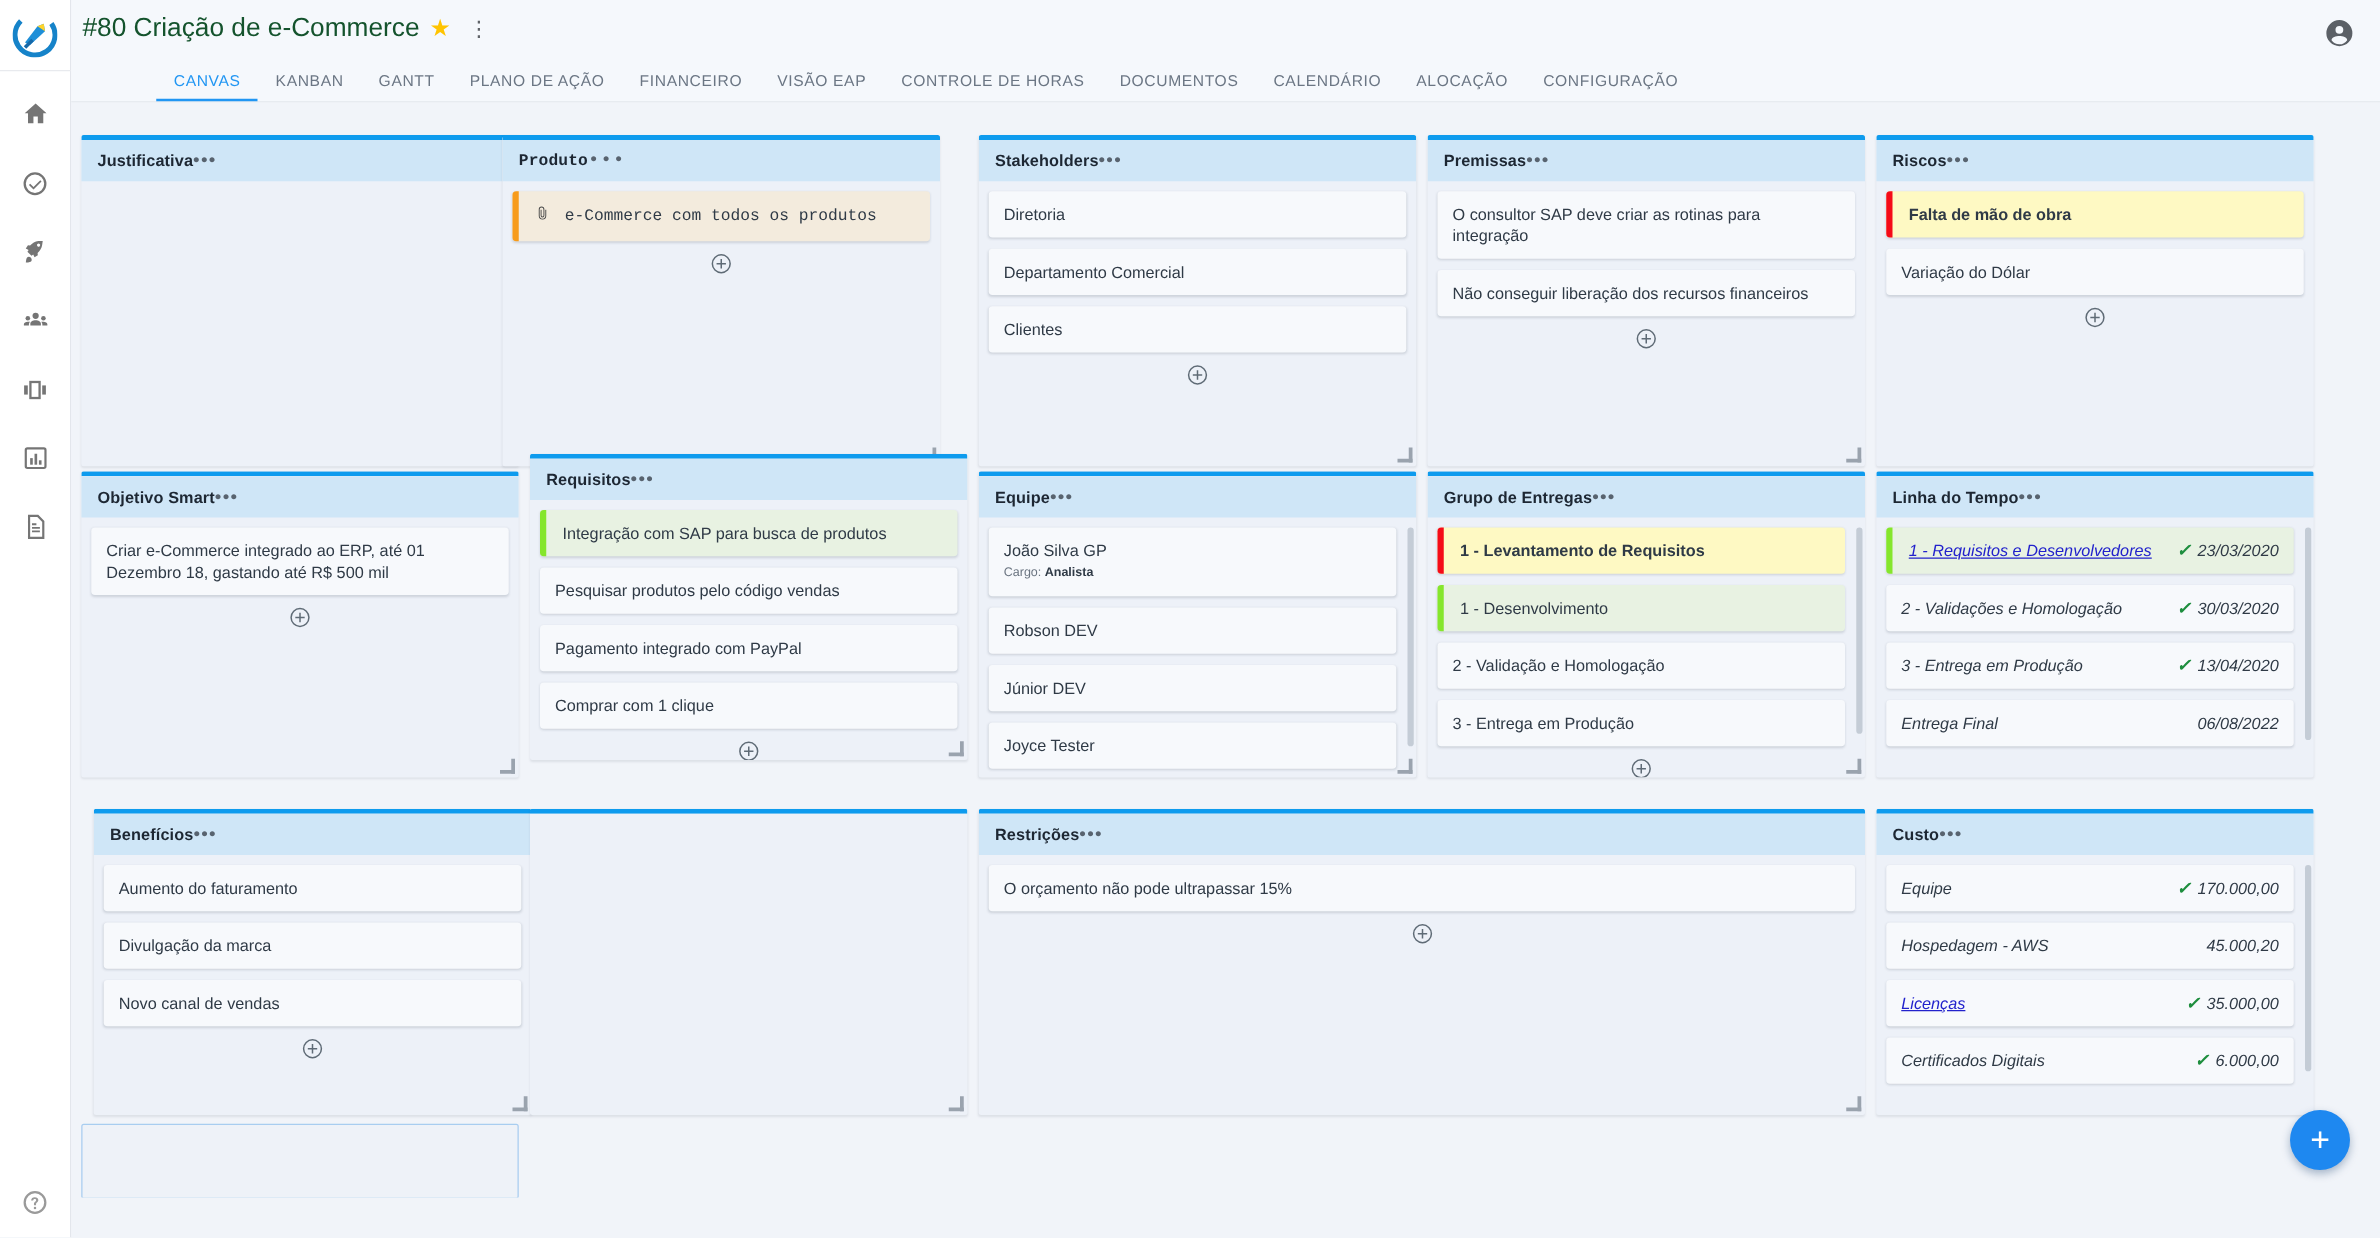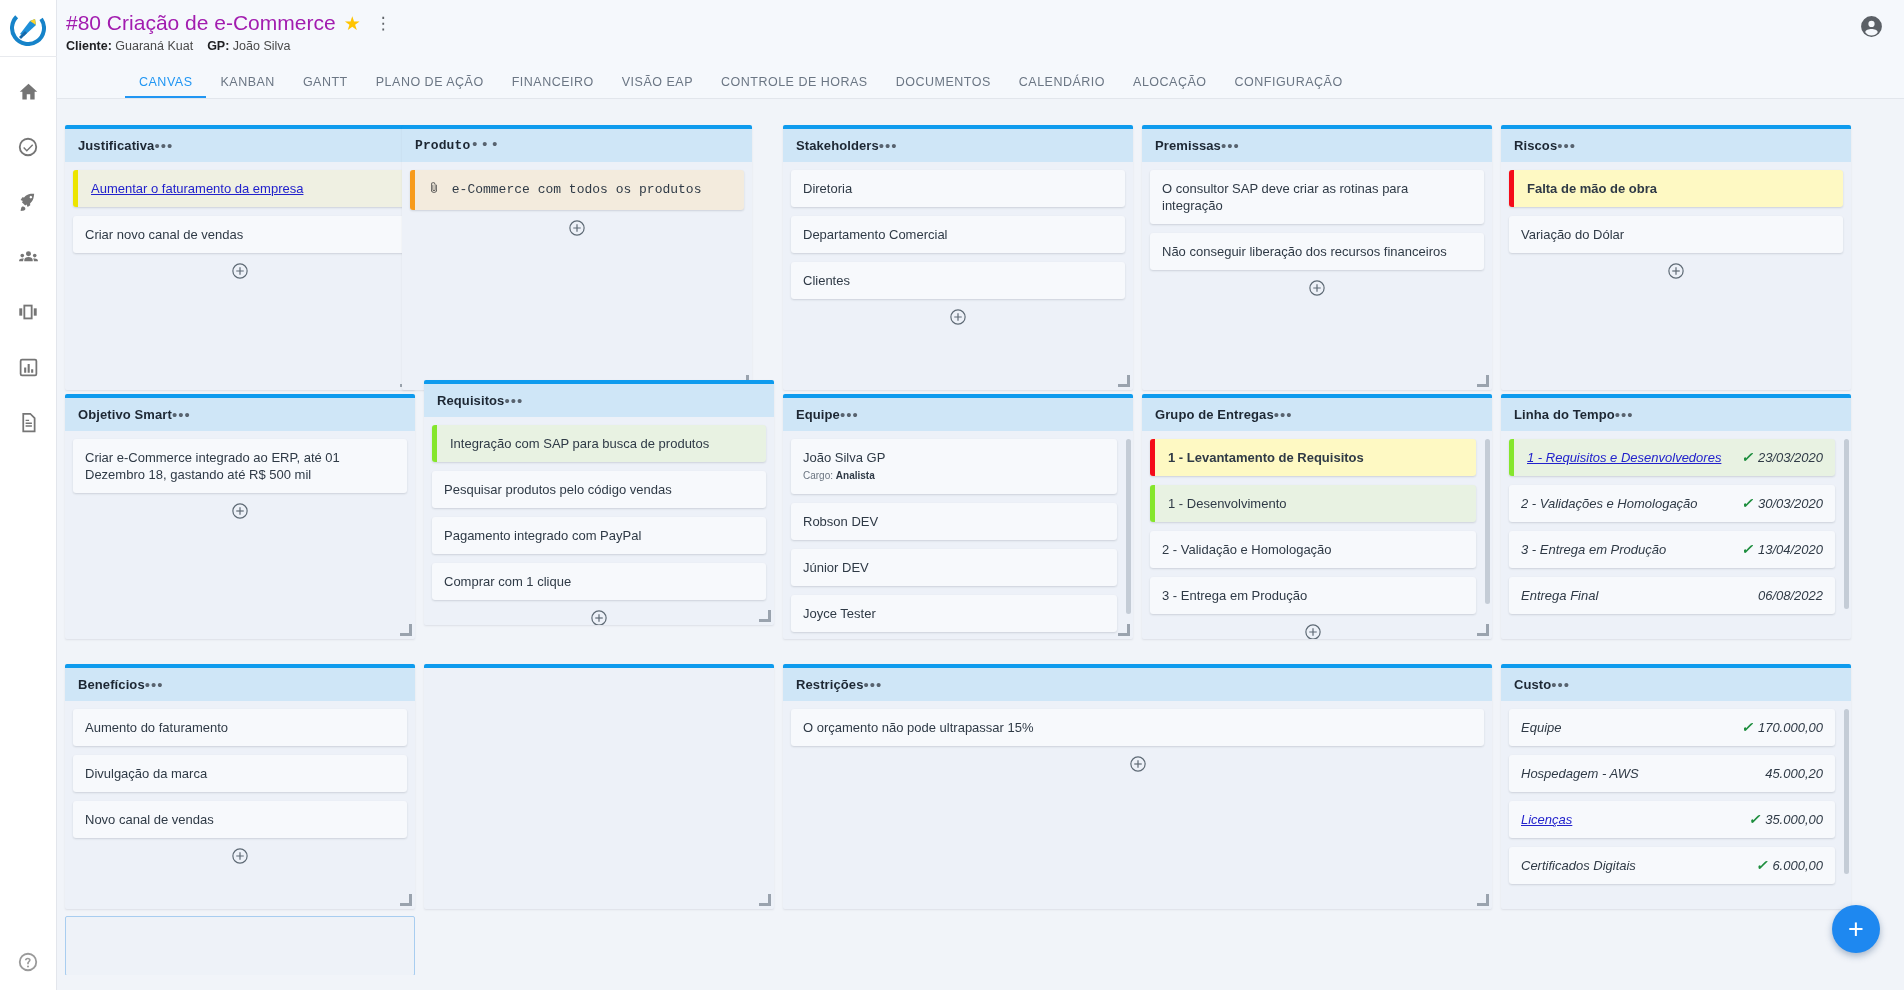--- a/index.html
+++ b/index.html
@@ -30,21 +30,21 @@
   .rail-ico svg { fill: #757575; }
   #rail-bottom { margin-top: auto; padding-bottom: 22px; }
   #rail-bottom svg { fill: #9a9a9a; }
 
   
   #main { flex: 1 1 auto; height: 990px; position: relative; background: #f1f4f9; }
 
   
   #header { background: #f5f8fc; padding: 10px 0 0 0; position: relative; }
   #title-row { display: flex; align-items: center; gap: 8px; padding-left: 9px; }
-  #page-title { font-size: 21px; color: #a21caf; font-weight: 400; line-height: 26px; }
+  #page-title { font-size: 21px; color: #14532d; font-weight: 400; line-height: 26px; }
   #star-icon { color: #ffc400; font-size: 19px; line-height: 19px; cursor: pointer; }
   #kebab-title { color: #5f6368; font-size: 17px; letter-spacing: 0; line-height: 15px; cursor: pointer; padding: 0 6px; }
   #meta-row { padding-left: 9px; margin-top: 3px; font-size: 12.5px; color: #4a4a4a; }
   #meta-row b { color: #202124; }
   #meta-row .sep { display: inline-block; width: 7px; }
 
   #account-icon { position: absolute; top: 14px; right: 20px; cursor: pointer; }
   #account-icon svg { fill: #5b6066; }
 
   
@@ -232,27 +232,20 @@
     </div>
   </div>
 
   <div id="main">
 
     <div id="header">
       <div id="title-row">
         <span id="page-title">#80 Criação de e-Commerce</span>
         <span id="star-icon">★</span>
         <span id="kebab-title">⋮</span>
-      </div>
-      <div id="meta-row">
-        <b>Cliente:</b>
-        <span>Guaraná Kuat</span>
-        <span class="sep"></span>
-        <b>GP:</b>
-        <span>João Silva</span>
       </div>
       <div id="account-icon">
         <span>
           <svg width="25" height="25" viewBox="0 0 24 24">
               <path d="M12 2a10 10 0 100 20 10 10 0 000-20zm0 4.5a3 3 0 110 6 3 3 0 010-6zm0 14.1c-2.5 0-4.7-1.3-6-3.2.1-2 3.3-3.1 6-3.1s5.9 1.1 6 3.1a7.2 7.2 0 01-6 3.2z"></path>
             </svg>
         </span>
       </div>
       <div id="tabs">
         <div class="tab active">CANVAS</div>
@@ -269,39 +262,20 @@
       </div>
     </div>
 
     <div id="canvas">
 
       <div class="panel" style="left:8px; top:26px; width:350px; height:265px;">
         <div class="panel-head">
           <span class="panel-title">Justificativa</span>
           <span class="kebab">•••</span>
         </div>
-        <div class="panel-body">
-          <div class="card yellow haspad">
-            <span class="bar bar-yellow"></span>
-            <span class="link">Aumentar o faturamento da empresa</span>
-          </div>
-          <div class="card">
-            <span>Criar novo canal de vendas</span>
-          </div>
-          <div class="add-btn">
-            <span>
-              <svg width="18" height="18" viewBox="0 0 24 24">
-                  <circle cx="12" cy="12" r="9.5" fill="none" stroke="#5f6b76" stroke-width="1.6"></circle>
-                  <path d="M11.2 7h1.6v10h-1.6z" fill="#5f6b76"></path>
-                  <path d="M7 11.2h10v1.6H7z" fill="#5f6b76"></path>
-                </svg>
-            </span>
-          </div>
-          <div class="resize-handle"></div>
-        </div>
       </div>
 
       <div class="panel" style="left:345px; top:26px; width:350px; height:265px;font-family:Liberation Mono, monospace;">
         <div class="panel-head">
           <span class="panel-title">Produto</span>
           <span class="kebab">•••</span>
         </div>
         <div class="panel-body">
           <div class="card tan haspad">
             <span class="bar bar-orange"></span>
@@ -519,21 +493,21 @@
           <div class="card row-card">
             <span class="row-left">Entrega Final</span>
             <span class="row-right">
               <span>06/08/2022</span>
             </span>
           </div>
           <div class="vscroll" style="height:170px;"></div>
         </div>
       </div>
 
-      <div class="panel" style="left:8px; top:565px; width:350px; height:245px;">
+      <div class="panel" style="left:18px; top:565px; width:350px; height:245px;">
         <div class="panel-head">
           <span class="panel-title">Benefícios</span>
           <span class="kebab">•••</span>
         </div>
         <div class="panel-body">
           <div class="card"><span>Aumento do faturamento</span></div>
           <div class="card"><span>Divulgação da marca</span></div>
           <div class="card"><span>Novo canal de vendas</span></div>
           <div class="add-btn">
             <span>

